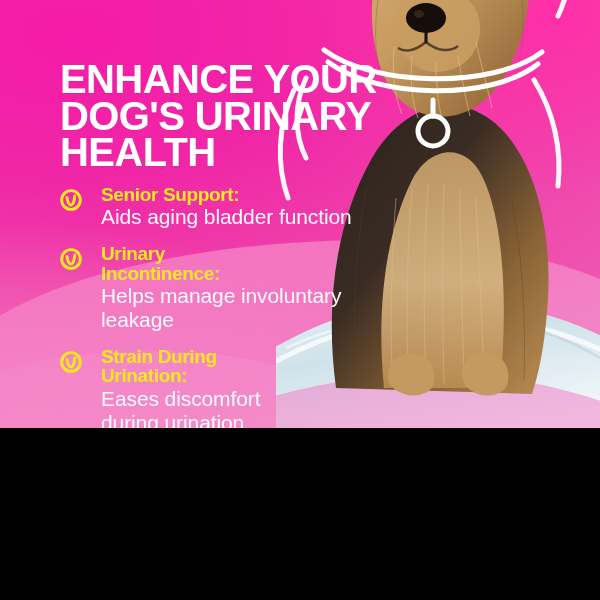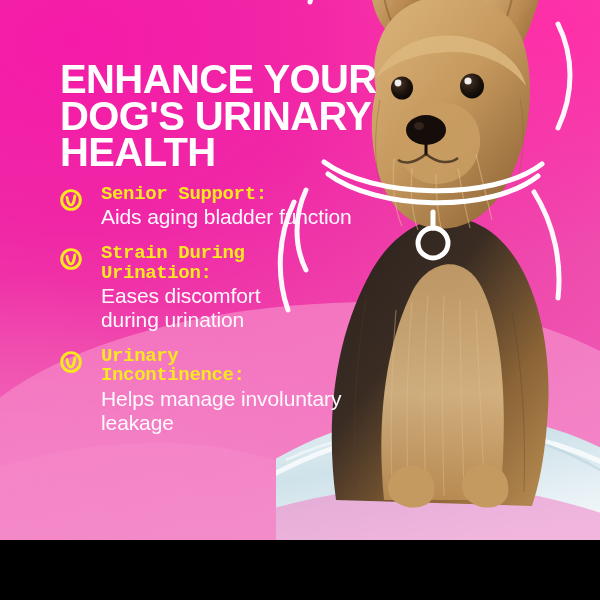--- a/index.html
+++ b/index.html
@@ -3,21 +3,21 @@
 <meta charset="utf-8">
 <style>
   html, body {
     margin: 0;
     padding: 0;
     background: #000;
   }
   #poster {
     position: relative;
     width: 600px;
-    height: 540px;
+    height: 428px;
     overflow: hidden;
     font-family: "Liberation Sans", sans-serif;
     background: #4d7c0f;
   }
 
   
   .bg-base {
     position: absolute;
     inset: 0;
     background:
@@ -104,21 +104,20 @@
   .b-icon svg { display: block; width: 100%; height: 100%; }
   .b-title {
     display: block;
     color: #f7e81f;
     font-size: 19px;
     line-height: 1.02;
     font-weight: 700;
     letter-spacing: -0.35px;
     white-space: pre-line;
     margin-bottom: 1px;
-    font-family: Liberation Mono, monospace;
   }
   .b-desc {
     display: block;
     color: #fdfaff;
     font-size: 21px;
     line-height: 1.14;
     font-weight: 400;
     letter-spacing: -0.1px;
     white-space: pre-line;
   }
@@ -279,34 +278,34 @@
       <span class="b-desc">Aids aging bladder function</span>
     </div>
 
     <div class="benefit">
       <span class="b-icon">
         <svg viewBox="0 0 24 24" xmlns="http://www.w3.org/2000/svg">
           <circle cx="12" cy="12" r="10.2" fill="none" stroke="#f7e81f" stroke-width="3.2"></circle>
           <path d="M7.6 9.2 C8.6 15.2 10.4 17.6 12 17.6 C14 17.6 15.6 13.6 16.2 7.6" fill="none" stroke="#f7e81f" stroke-width="3.2" stroke-linecap="round"></path>
         </svg>
       </span>
-      <span class="b-title">Strain During
-Urination:</span>
-      <span class="b-desc">Eases discomfort
-during urination</span>
+      <span class="b-title">Urinary
+Incontinence:</span>
+      <span class="b-desc">Helps manage involuntary
+leakage</span>
     </div>
 
     <div class="benefit">
       <span class="b-icon">
         <svg viewBox="0 0 24 24" xmlns="http://www.w3.org/2000/svg">
           <circle cx="12" cy="12" r="10.2" fill="none" stroke="#f7e81f" stroke-width="3.2"></circle>
           <path d="M7.6 9.2 C8.6 15.2 10.4 17.6 12 17.6 C14 17.6 15.6 13.6 16.2 7.6" fill="none" stroke="#f7e81f" stroke-width="3.2" stroke-linecap="round"></path>
         </svg>
       </span>
-      <span class="b-title">Urinary
-Incontinence:</span>
-      <span class="b-desc">Helps manage involuntary
-leakage</span>
+      <span class="b-title">Strain During
+Urination:</span>
+      <span class="b-desc">Eases discomfort
+during urination</span>
     </div>
 
 
   </div>
 </div>
 
 </body></html>

